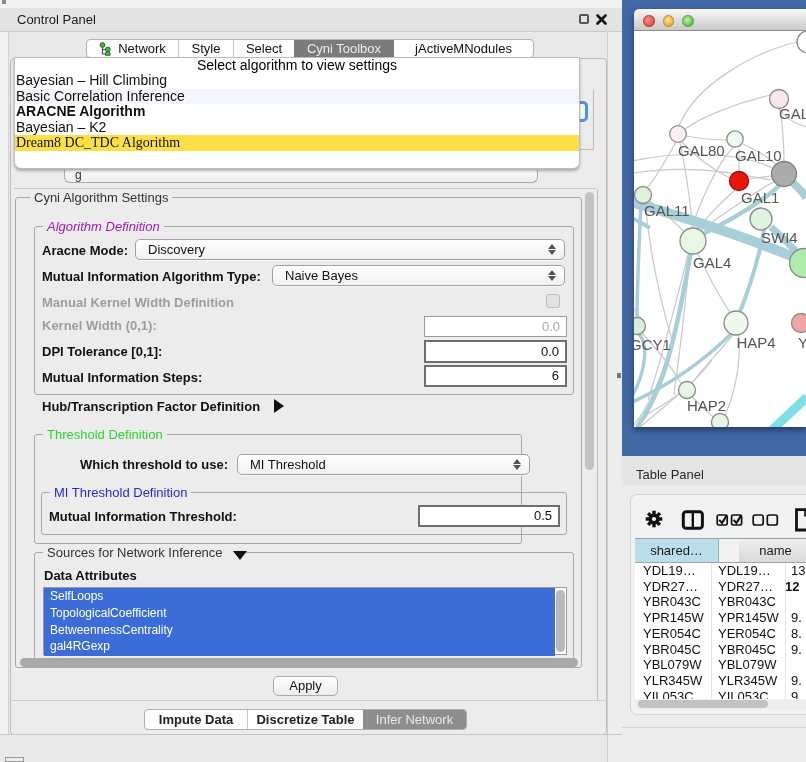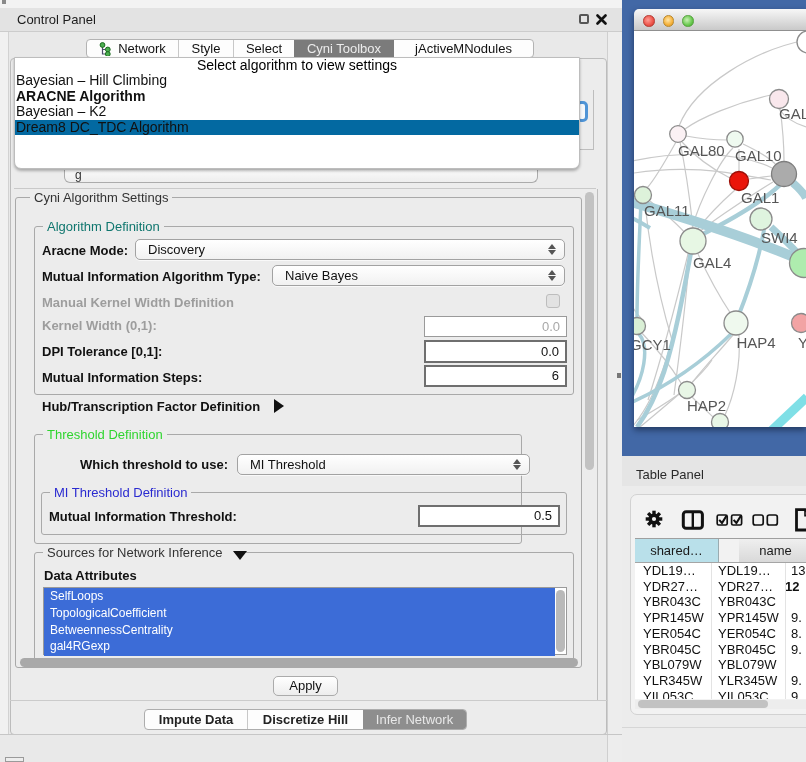--- a/index.html
+++ b/index.html
@@ -66,21 +66,21 @@
 <div class="abs" style="left:576px;top:101px;width:12px;height:21px;border:3px solid #4f94d6;border-radius:5px;background:#f5f8fb;"></div>
 <div class="abs" style="left:64px;top:170px;width:474px;height:13px;border:1px solid #ababab;border-top:none;border-radius:0 0 6px 6px;background:linear-gradient(#fafafa,#ededed);"></div>
 <div class="abs" style="left:75px;top:168px;font-size:12px;color:#333;">g</div>
 <div class="abs" style="left:14px;top:188px;width:582px;height:1px;background:#c9c9c9;"></div>
 
 <div class="group" style="left:15px;top:197px;width:567px;height:471px;">
   <div class="gtitle" style="left:14px;">Cyni Algorithm Settings</div>
 </div>
 
 <div class="group" style="left:34px;top:226px;width:540px;height:169px;">
-  <div class="gtitle" style="color:#0f766e;">Algorithm Definition</div>
+  <div class="gtitle" style="color:#a21caf;font-style:italic;">Algorithm Definition</div>
 </div>
 <div class="lbl" style="left:42px;top:243px;">Aracne Mode:</div>
 <div class="combo" style="left:135px;top:239px;width:430px;height:21px;">Discovery<span class="stepper"></span></div>
 <div class="lbl" style="left:42px;top:269px;">Mutual Information Algorithm Type:</div>
 <div class="combo" style="left:272px;top:265px;width:293px;height:21px;">Naive Bayes<span class="stepper"></span></div>
 <div class="lbl gray" style="left:42px;top:295px;">Manual Kernel Width Definition</div>
 <div class="abs" style="left:546px;top:294px;width:14px;height:14px;background:#e2e2e2;border:1px solid #bdbdbd;border-radius:3px;"></div>
 <div class="lbl gray" style="left:42px;top:318px;">Kernel Width (0,1):</div>
 <div class="field" style="left:424px;top:316px;width:143px;height:21px;color:#a8a8a8;line-height:19px;">0.0</div>
 <div class="lbl" style="left:42px;top:344px;">DPI Tolerance [0,1]:</div>
@@ -118,32 +118,33 @@
 <div class="abs" style="left:20px;top:658px;width:558px;height:9px;background:#a9a9a9;border-radius:5px;"></div>
 
 <div class="abs" style="left:585px;top:192px;width:8.5px;height:278px;background:#c2c2c2;border-radius:4.5px;"></div>
 <div class="abs" style="left:597px;top:189px;width:1px;height:511px;background:#bdbdbd;"></div>
 
 <div class="abs" style="left:273px;top:676px;width:65px;height:20px;background:linear-gradient(#ffffff,#ededed);border:1px solid #ababab;border-radius:5px;font-size:13px;color:#111;text-align:center;line-height:18px;">Apply</div>
 
 <div class="abs" style="left:10px;top:700px;width:598px;height:1px;background:#cbcbcb;"></div>
 <div class="abs" style="left:144px;top:709px;width:323px;height:21px;background:#fdfdfd;border:1px solid #adadad;border-radius:4px;overflow:hidden;display:flex;">
   <div style="width:103px;display:flex;align-items:center;justify-content:center;font-size:13px;font-weight:bold;color:#222;border-right:1px solid #c8c8c8;">Impute Data</div>
-  <div style="width:115px;display:flex;align-items:center;justify-content:center;font-size:13px;font-weight:bold;color:#222;">Discretize Hill</div>
+  <div style="width:115px;display:flex;align-items:center;justify-content:center;font-size:13px;font-weight:bold;color:#222;">Discretize Table</div>
   <div style="flex:1;display:flex;align-items:center;justify-content:center;font-size:13px;color:#e8e8e8;background:#8e8e8e;">Infer Network</div>
 </div>
 <div class="abs" style="left:0px;top:734px;width:622px;height:1px;background:#c6c6c6;"></div>
 <div class="abs" style="left:5px;top:757px;width:19px;height:5px;border:1px solid #9a9a9a;background:#ededed;"></div>
 
 <div class="abs" style="left:14px;top:57px;width:566px;height:112px;background:#fff;border:1px solid #bdbdbd;border-radius:0 0 7px 7px;box-shadow:0 2px 3px rgba(0,0,0,.28);font-size:14px;color:#111;">
   <div style="height:15px;line-height:15px;text-align:center;color:#000000;">Select algorithm to view settings</div>
   <div style="height:15.6px;line-height:15.6px;padding-left:1px;">Bayesian – Hill Climbing</div>
+  <div style="height:15.6px;line-height:15.6px;padding-left:1px;background:#f3f7fc;">Basic Correlation Inference</div>
   <div style="height:15.6px;line-height:15.6px;padding-left:1px;font-weight:bold;">ARACNE Algorithm</div>
   <div style="height:15.6px;line-height:15.6px;padding-left:1px;">Bayesian – K2</div>
-  <div style="height:15.6px;line-height:15.6px;padding-left:1px;background:#0369a1;">Dream8 DC_TDC Algorithm</div>
+  <div style="height:15.6px;line-height:15.6px;padding-left:1px;background:#fde047;font-family:Liberation Serif, serif;">Dream8 DC_TDC Algorithm</div>
 </div>
 
 <div class="abs" style="left:622px;top:0;width:184px;height:456px;background:#4268a6;"></div>
 <div class="abs" style="left:634px;top:9px;width:172px;height:418px;border-radius:5px 0 0 0;box-shadow:0 3px 6px rgba(10,20,40,.55);">
   <div style="position:absolute;left:0;top:0;width:172px;height:22px;border-radius:5px 0 0 0;background:linear-gradient(#f7f7f7,#c9c9c9);border-bottom:1px solid #909090;">
     <div style="position:absolute;left:9px;top:6px;width:11.5px;height:11.5px;border-radius:50%;background:radial-gradient(circle at 4px 4px,#ff9d95,#ed544a 60%,#c93a30);border:1px solid #b5342c;"></div>
     <div style="position:absolute;left:28.5px;top:6px;width:11.5px;height:11.5px;border-radius:50%;background:radial-gradient(circle at 4px 4px,#ffe6a8,#f5b13a 60%,#d1912a);border:1px solid #b8882d;"></div>
     <div style="position:absolute;left:48px;top:6px;width:11.5px;height:11.5px;border-radius:50%;background:radial-gradient(circle at 4px 4px,#c9f0b4,#69c94f 60%,#45a62f);border:1px solid #51a139;"></div>
   </div>
   <div style="position:absolute;left:0;top:22px;width:172px;height:396px;background:#fff;overflow:hidden;">

